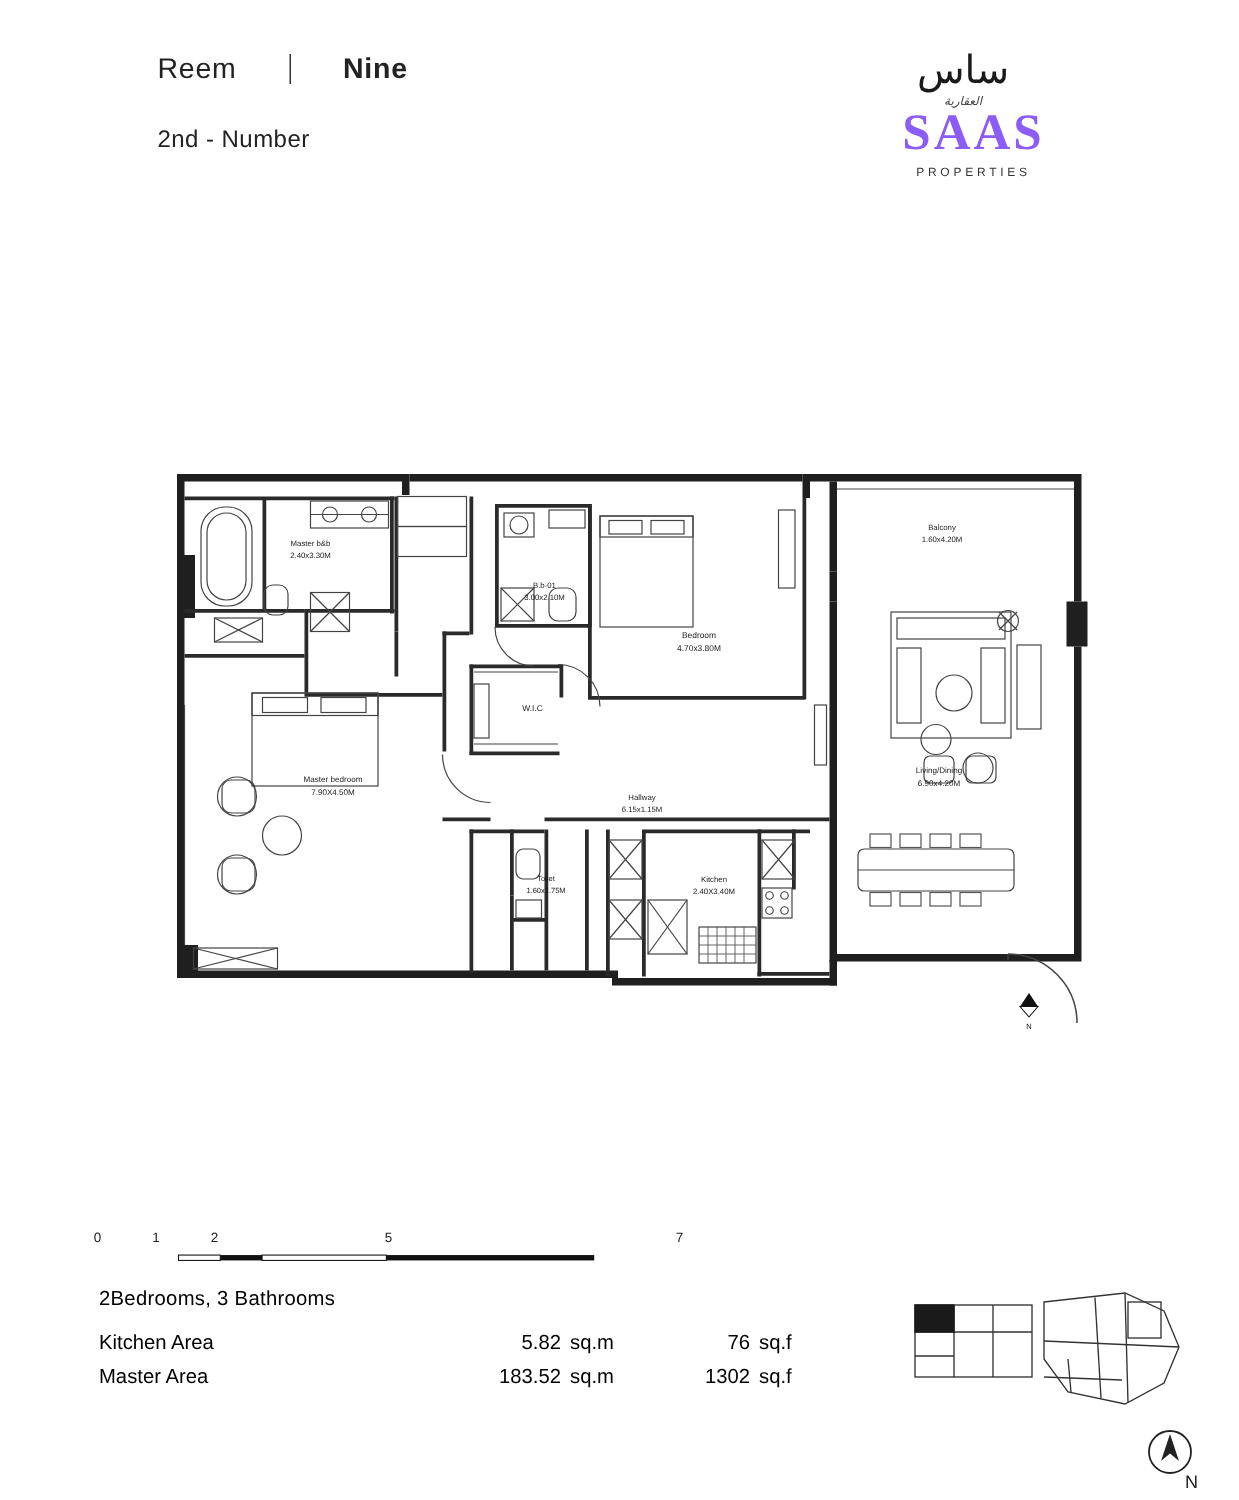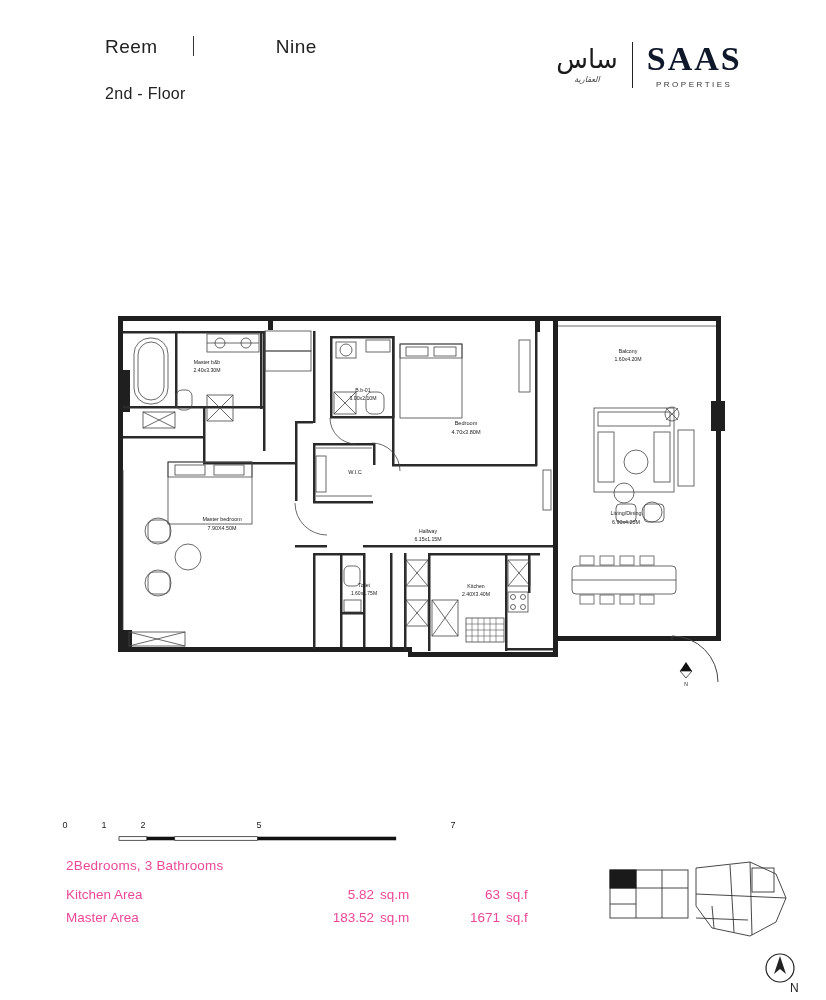--- a/index.html
+++ b/index.html
@@ -33,38 +33,39 @@
     gap: 28px;
   }
   #brand-logo .reem { font-weight: 400; }
   #brand-logo .bar {
     display: inline-block;
     width: 1px;
     height: 20px;
     background: #333;
     margin: 0 7px;
   }
-  #brand-logo .nine { font-weight: 400; margin-left: 47px; }
+  #brand-logo .nine { font-weight: 700; }
   #floor-title {
     position: absolute;
     left: 105px;
     top: 85px;
     font-size: 16px;
     color: #222;
     letter-spacing: 0.3px;
   }
   #developer-logo {
     position: absolute;
     right: 62px;
     top: 34px;
     width: 230px;
     height: 62px;
     display: flex;
     align-items: center;
-    justify-content: center;
+    justify-content: flex-start;
+    flex-direction: column;
   }
   #developer-logo .arabic-block {
     text-align: center;
     margin-right: 14px;
   }
   #developer-logo .arabic-main {
     font-family: "DejaVu Sans", sans-serif;
     font-size: 26px;
     color: #1a1a1a;
     line-height: 1;
@@ -82,21 +83,21 @@
     background: #222;
     margin-right: 14px;
   }
   #developer-logo .latin-block { text-align: center; }
   #developer-logo .saas {
     font-family: "Liberation Serif", serif;
     font-weight: bold;
     font-size: 34px;
     letter-spacing: 2px;
     line-height: 1;
-    color: #0f172a;
+    color: #8b5cf6;
   }
   #developer-logo .props {
     font-size: 8px;
     letter-spacing: 2.5px;
     color: #333;
     margin-top: 4px;
   }
 
   
   #floorplan-wrap {
@@ -134,21 +135,21 @@
     height: 5px;
   }
 
   
   #info {
     position: absolute;
     left: 66px;
     top: 858px;
     width: 520px;
     font-size: 13.5px;
-    color: #ec4899;
+    color: #000000;
   }
   #info .summary {
     font-size: 13.5px;
     margin-bottom: 10px;
     letter-spacing: 0.2px;
   }
   #info table {
     border-collapse: collapse;
     width: 470px;
   }
@@ -184,21 +185,21 @@
 <body>
 
 <div id="header">
 
   <div id="brand-logo">
     <span class="reem">Reem</span>
     <span class="bar"></span>
     <span class="nine">Nine</span>
   </div>
 
-  <div id="floor-title">2nd - Floor</div>
+  <div id="floor-title">2nd - Number</div>
 
   <div id="developer-logo">
     <div class="arabic-block">
       <div class="arabic-main">ساس</div>
       <div class="arabic-sub">العقارية</div>
     </div>
     <div class="vline"></div>
     <div class="latin-block">
       <div class="saas">SAAS</div>
       <div class="props">PROPERTIES</div>
@@ -477,28 +478,28 @@
 </div>
 
 <div id="info">
   <div class="summary">2Bedrooms, 3 Bathrooms</div>
   <table>
     <tbody>
       <tr>
         <td class="label">Kitchen Area</td>
         <td class="val-num">5.82</td>
         <td class="val-unit">sq.m</td>
-        <td class="val-num2">63</td>
+        <td class="val-num2">76</td>
         <td class="val-unit2">sq.f</td>
       </tr>
       <tr>
         <td class="label">Master Area</td>
         <td class="val-num">183.52</td>
         <td class="val-unit">sq.m</td>
-        <td class="val-num2">1671</td>
+        <td class="val-num2">1302</td>
         <td class="val-unit2">sq.f</td>
       </tr>
     </tbody>
   </table>
 </div>
 
 <div id="keyplan">
 <svg width="200" height="120" viewBox="0 0 200 120">
   <g stroke="#333" stroke-width="0.9" fill="none">
 

